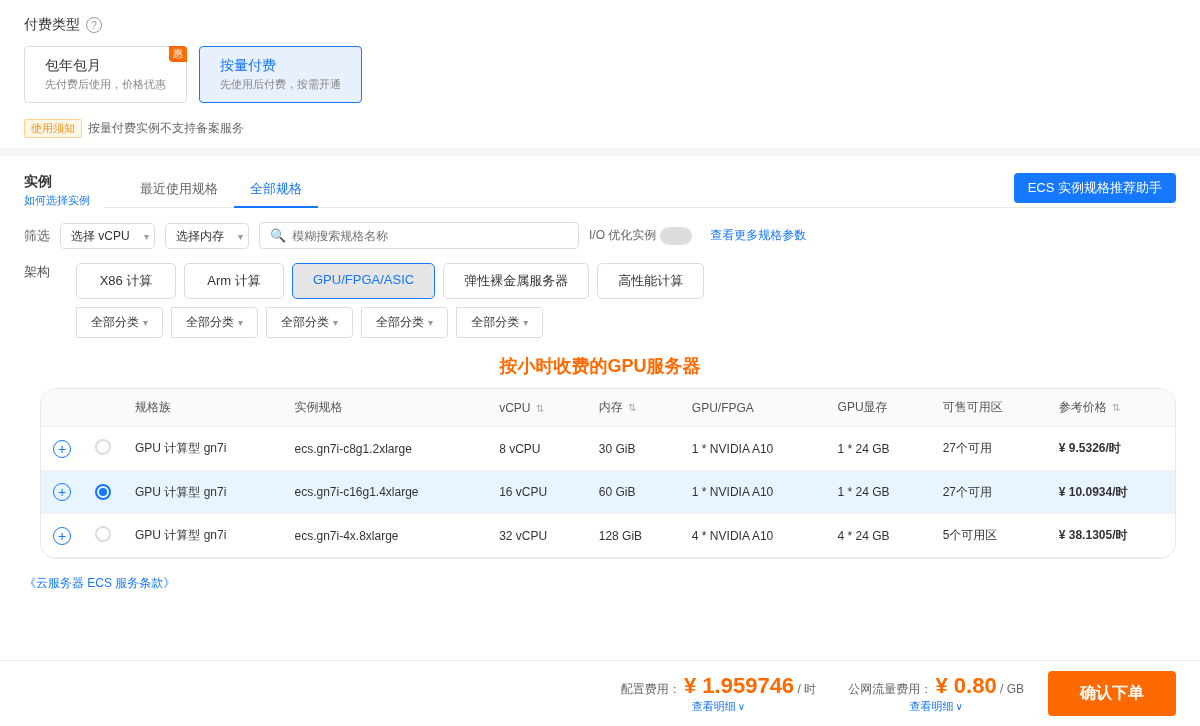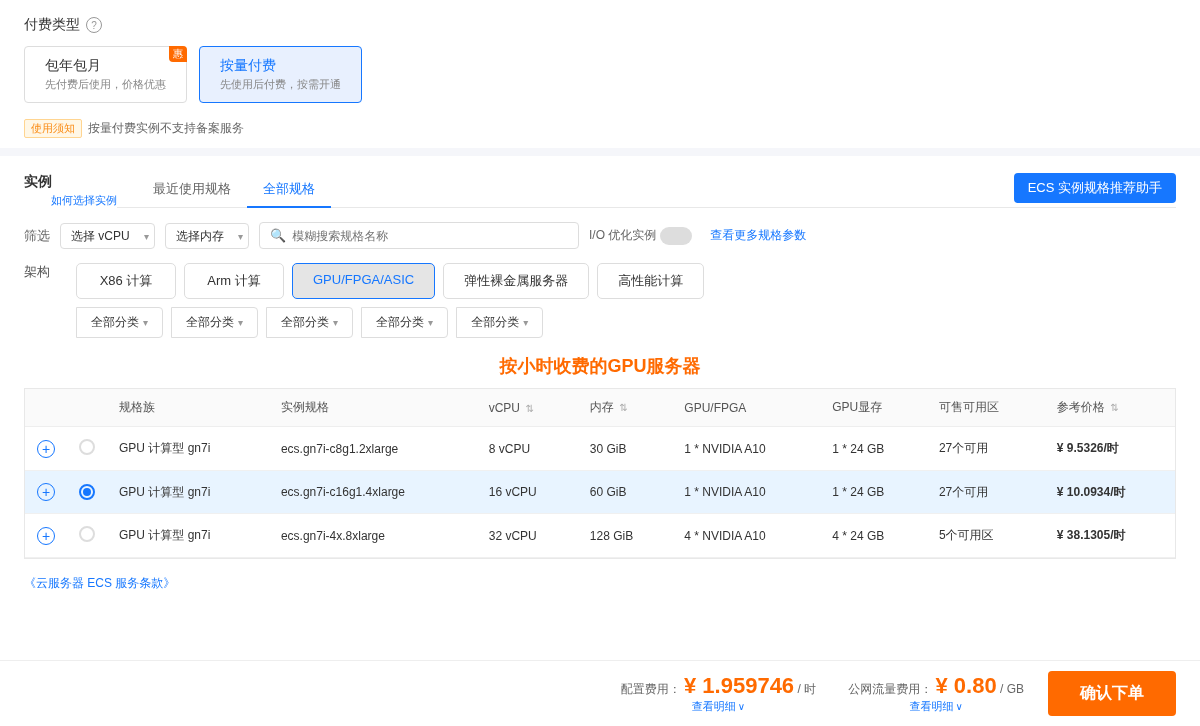--- a/index.html
+++ b/index.html
@@ -35,21 +35,21 @@
       font-size: 10px;
       padding: 1px 4px;
       border-radius: 0 4px 0 4px;
     }
     .notice-bar { display: flex; align-items: center; gap: 6px; padding: 6px 0 10px 0; font-size: 12px; color: #666; }
     .notice-tag { background: #fff7e6; border: 1px solid #ffd591; color: #fa8c16; padding: 1px 6px; border-radius: 2px; font-size: 11px; }
 
     
     .instance-section { padding: 16px 24px; }
     .instance-title-block .title { font-size: 14px; font-weight: 600; margin-bottom: 2px; }
-    .instance-title-block .subtitle { font-size: 11px; color: #1677ff; cursor: pointer; margin-left: 27px; }
+    .instance-title-block .subtitle { font-size: 11px; color: #1677ff; cursor: pointer; }
     .tab {
       padding: 8px 16px;
       font-size: 13px;
       cursor: pointer;
       color: #666;
       border-bottom: 2px solid transparent;
       margin-bottom: -1px;
     }
     .tab.active { color: #1677ff; border-bottom-color: #1677ff; font-weight: 500; }
     .tab-btn {
@@ -194,22 +194,23 @@
       color: #1677ff;
       display: inline-flex;
       align-items: center;
       justify-content: center;
       font-size: 14px;
       cursor: pointer;
       line-height: 1;
     }
     .table-wrapper {
       border: 1px solid #e8e8e8;
-      border-radius: 0;
+      border-radius: 16px;
       overflow: hidden;
+      margin-left: 16px;
     }
 
     
     .terms-link { color: #1677ff; font-size: 12px; cursor: pointer; padding: 8px 0; display: inline-block; }
 
     
     .footer-bar {
       position: fixed;
       bottom: 0; left: 0; right: 0;
       background: #fff;

